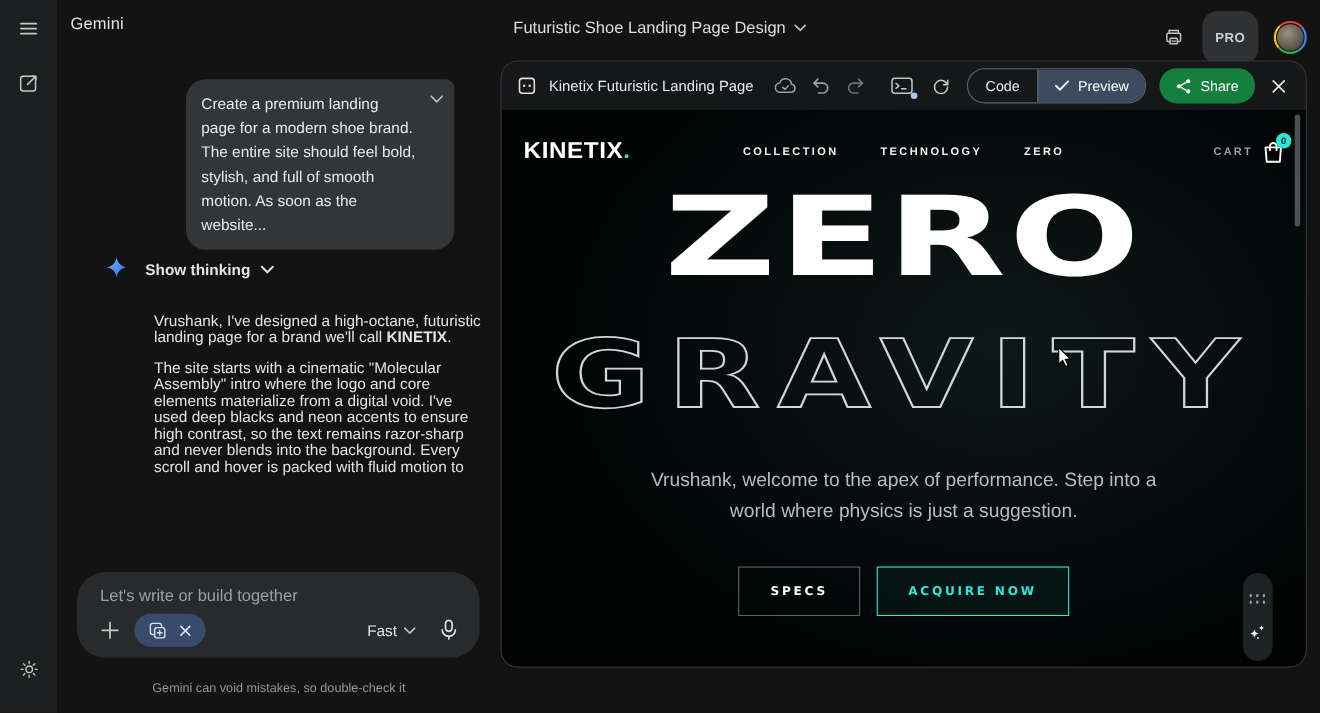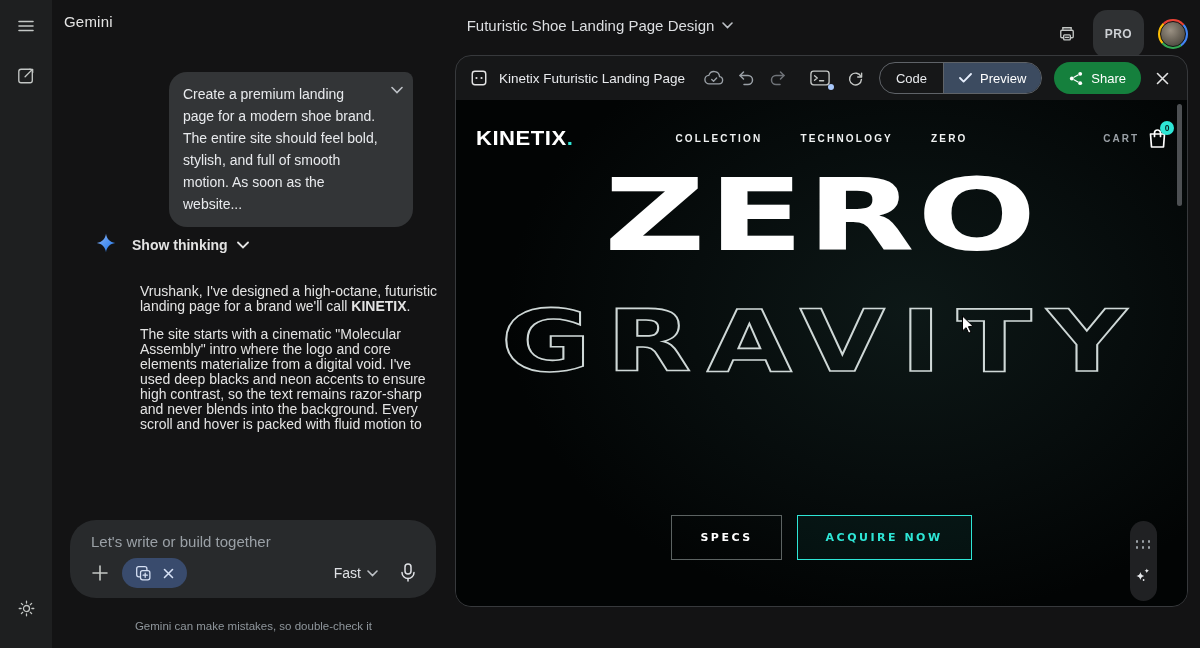--- a/index.html
+++ b/index.html
@@ -228,21 +228,21 @@
       </div>
       <div class="mic-btn">
         <svg width="16" height="20" viewBox="0 0 16 20" fill="none">
             <rect x="5" y="1" width="6" height="10" rx="3" stroke="currentColor" stroke-width="1.5"></rect>
             <path d="M2 9.5a6 6 0 0 0 12 0" stroke="currentColor" stroke-width="1.5" stroke-linecap="round"></path>
             <path d="M8 15.5V18" stroke="currentColor" stroke-width="1.5" stroke-linecap="round"></path>
           </svg>
       </div>
     </div>
   </div>
-  <div class="disclaimer">Gemini can make mistakes, so double-check it</div>
+  <div class="disclaimer">Gemini can void mistakes, so double-check it</div>
 
   <div class="panel">
     <div class="panel-header">
       <span class="doc-icon">
         <svg width="18" height="18" viewBox="0 0 20 20" fill="none">
             <rect x="2.5" y="2.5" width="15" height="15" rx="3" stroke="currentColor" stroke-width="1.6"></rect>
             <circle cx="7.2" cy="10" r="1.2" fill="currentColor"></circle>
             <circle cx="12.8" cy="10" r="1.2" fill="currentColor"></circle>
           </svg>
       </span>
@@ -325,20 +325,23 @@
         </div>
       </div>
 
       <div class="hero-solid">ZERO</div>
       <div class="hero-outline">GRAVITY</div>
 
       <svg class="cursor" width="15" height="20" viewBox="0 0 15 20">
         <path d="M1.5 1l10.5 10.2-4.6.5 2.6 5.4-2.3 1.1-2.6-5.5-3.6 3.2V1Z" fill="#fff" stroke="#000" stroke-width="1"></path>
       </svg>
 
+      <div class="hero-sub">
+        <div>Vrushank, welcome to the apex of performance. Step into a world where physics is just a suggestion.</div>
+      </div>
 
       <div class="cta-row">
         <div class="cta secondary">SPECS</div>
         <div class="cta primary">ACQUIRE NOW</div>
       </div>
 
       <div class="site-scrollbar"></div>
 
       <div class="float-pill">
         <span class="dots6">

